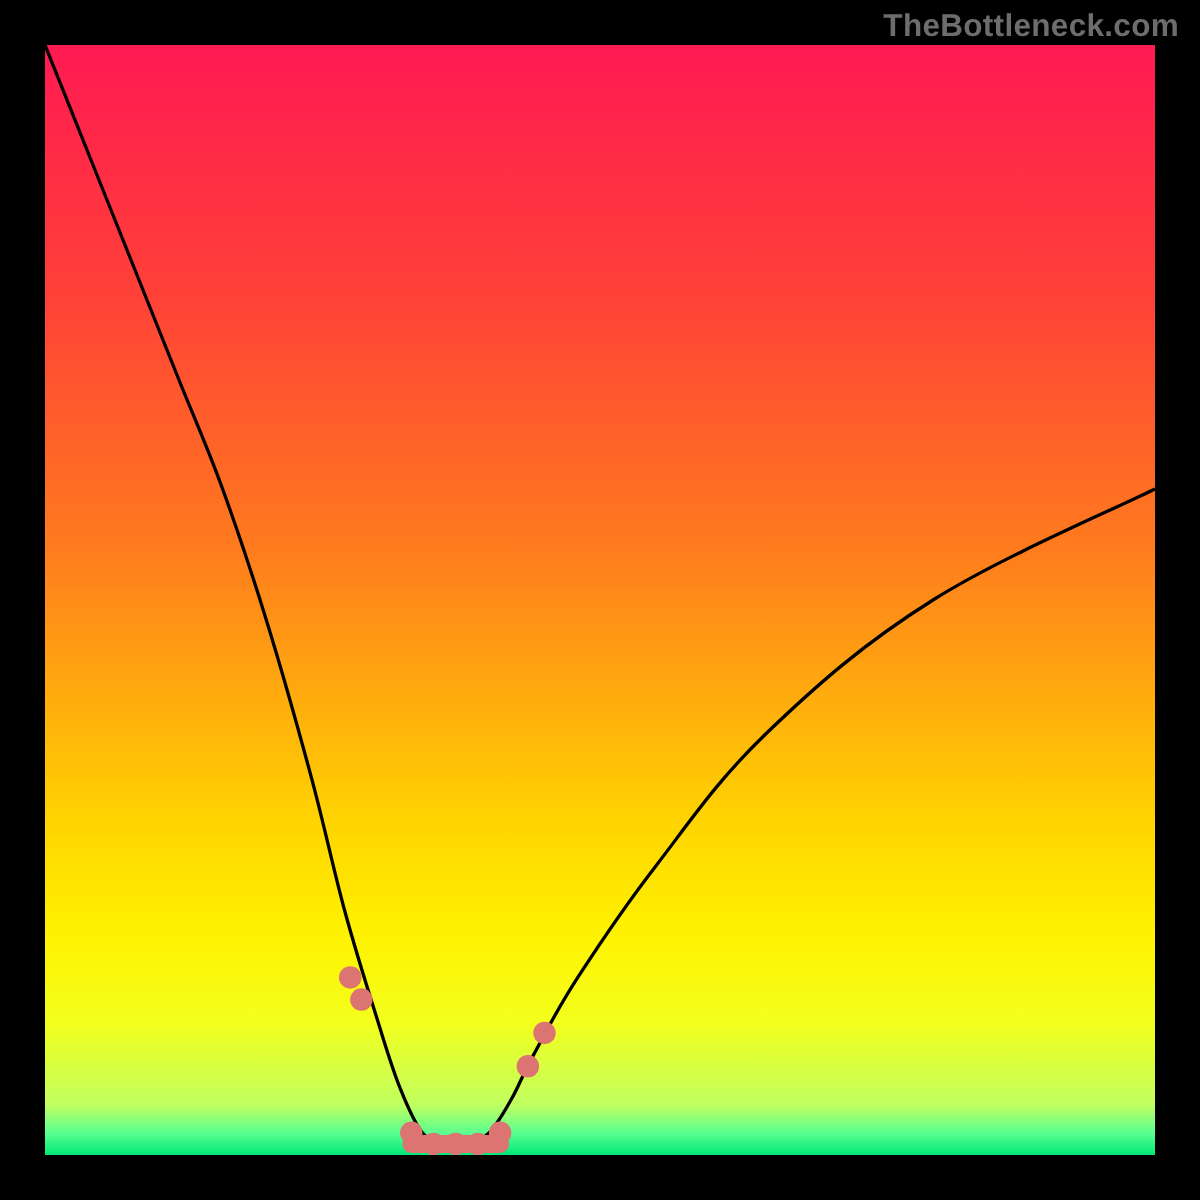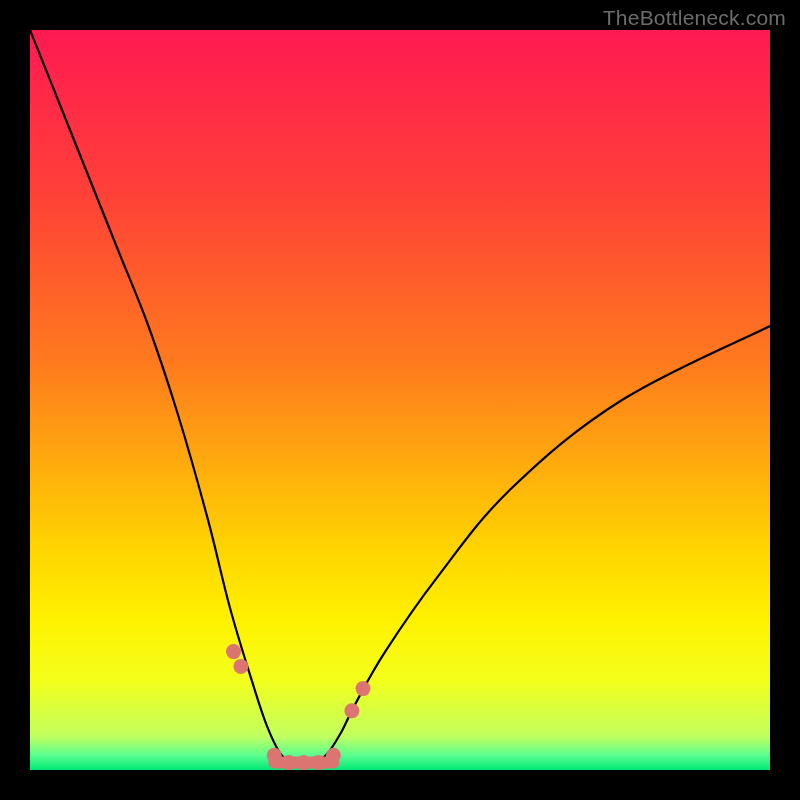--- a/index.html
+++ b/index.html
@@ -33,21 +33,21 @@
       var(--c6) 95.5%,
       var(--c7) 98%,
       var(--c8) 100%);
   }
   .watermark {
     position: absolute;
     top: 6px;
     right: 14px;
     color: #6d6d6d;
     font-size: 21px;
-    font-weight: 400;
+    font-weight: 700;
     letter-spacing: 0.2px;
     user-select: none;
   }
   svg.curve {
     position: absolute;
     inset: 0;
   }
   .curve path.main {
     fill: none;
     stroke: #000;

